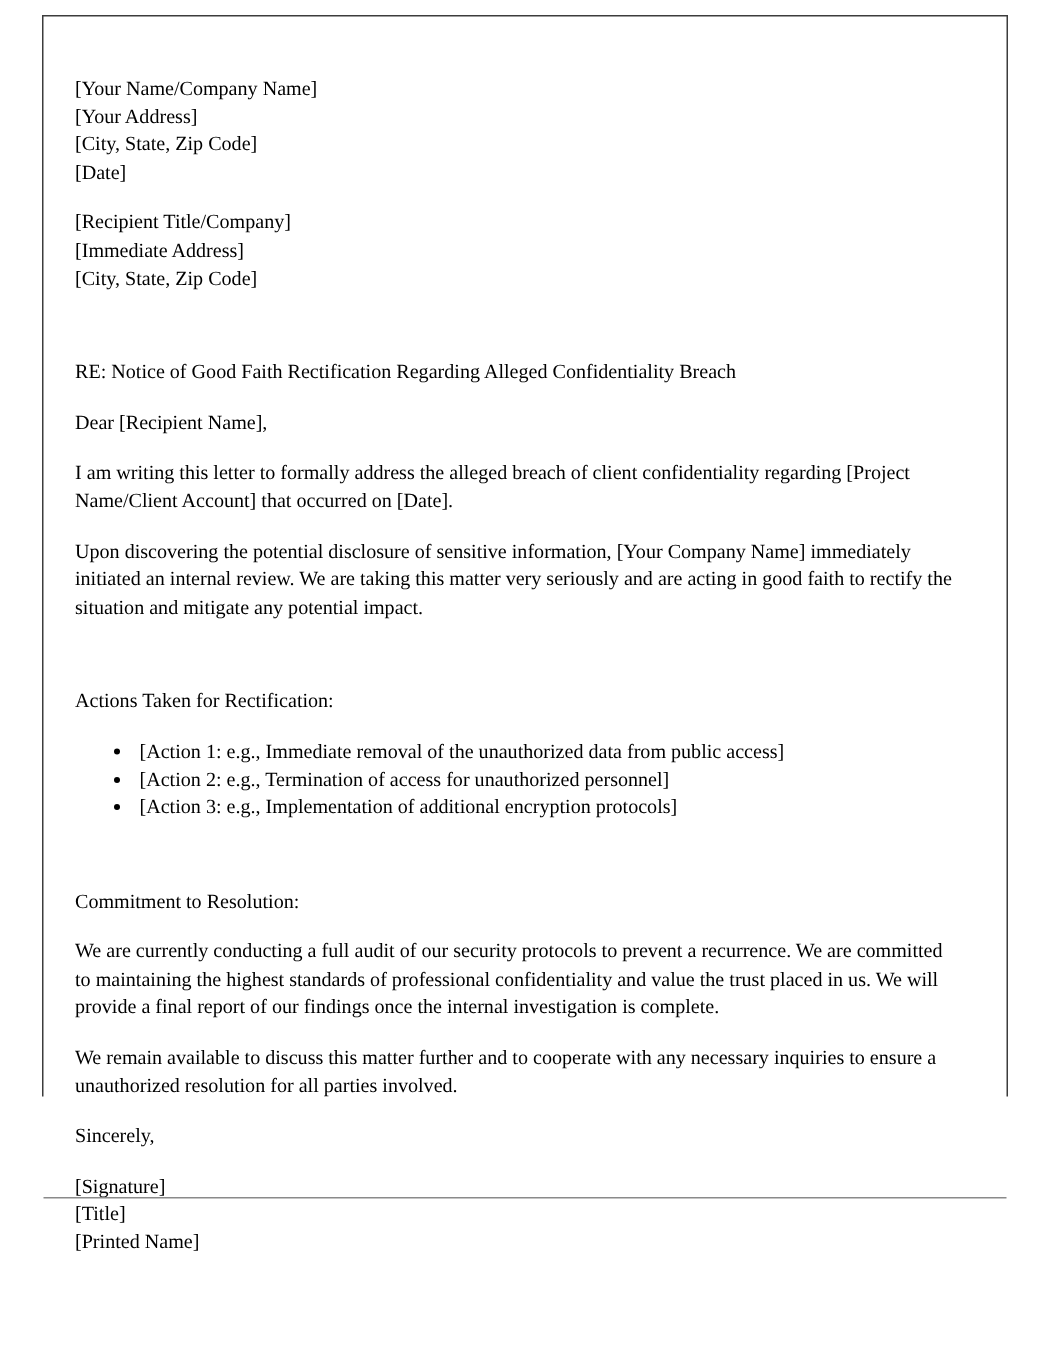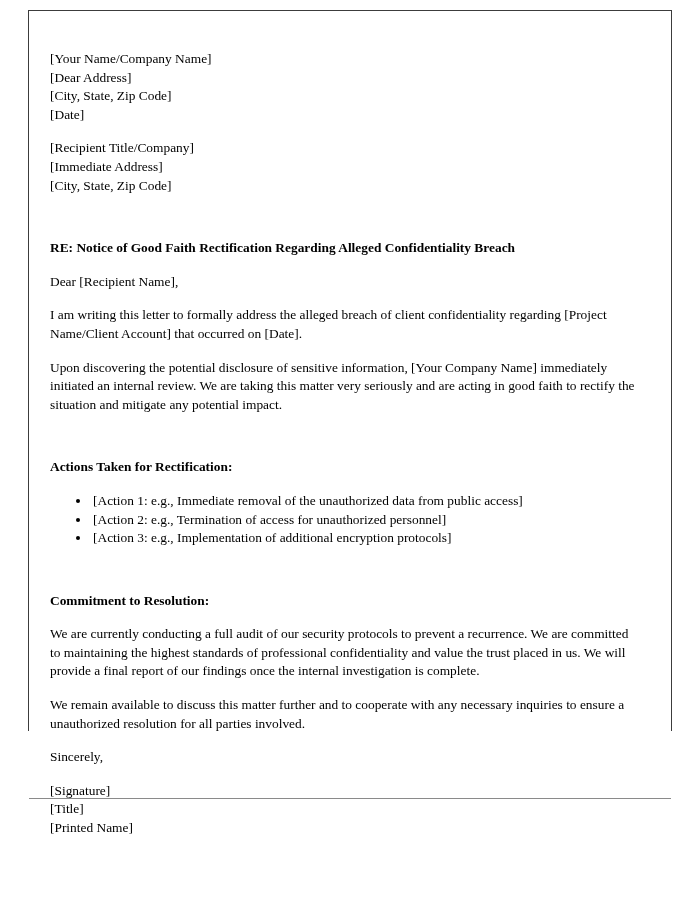--- a/index.html
+++ b/index.html
@@ -24,21 +24,21 @@
     border: 1px solid #3c3c3c;
     border-bottom: none;
     background: #ffffff;
   }
   .content {
     padding: 39px 30px 0 21px;
     line-height: 18.6px;
   }
   .block { margin-bottom: 15px; }
   .block:last-child { margin-bottom: 0; }
-  .bold { font-weight: bold; margin-top: 44px; }
+  .bold { font-weight: normal; margin-top: 44px; }
   ul.actions {
     margin: 15px 0;
     padding-left: 41px;
     list-style-type: disc;
   }
   ul.actions li { padding-left: 2px; }
   .page-divider {
     position: absolute;
     left: 0;
     right: 0;
@@ -47,21 +47,21 @@
   }
 </style>
 </head>
 <body>
 
 <div class="page">
   <div class="content">
 
     <div class="block">
       <div>[Your Name/Company Name]</div>
-      <div>[Dear Address]</div>
+      <div>[Your Address]</div>
       <div>[City, State, Zip Code]</div>
       <div>[Date]</div>
     </div>
 
     <div class="block">
       <div>[Recipient Title/Company]</div>
       <div>[Immediate Address]</div>
       <div>[City, State, Zip Code]</div>
     </div>
 

